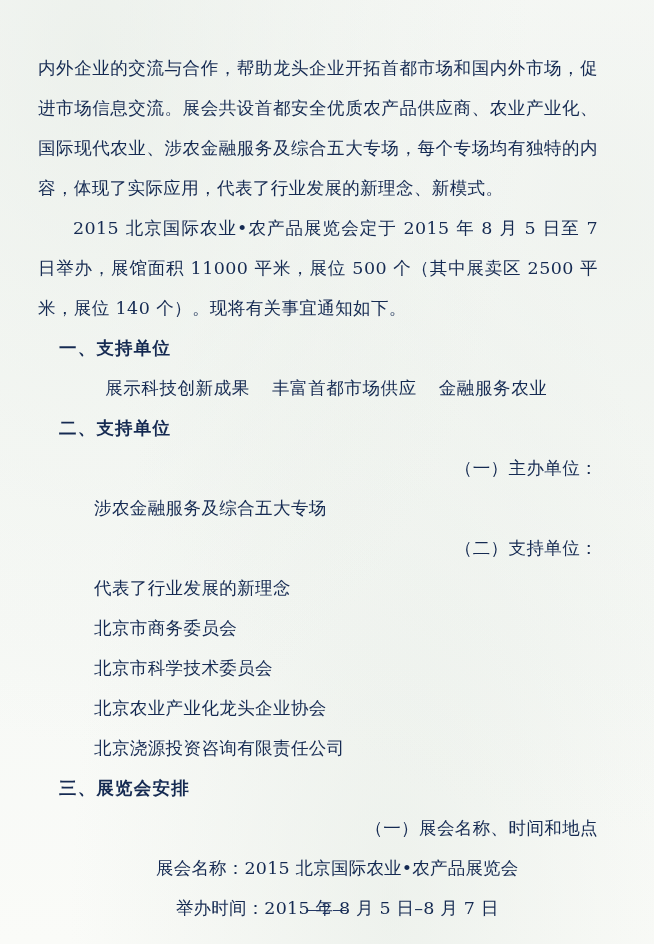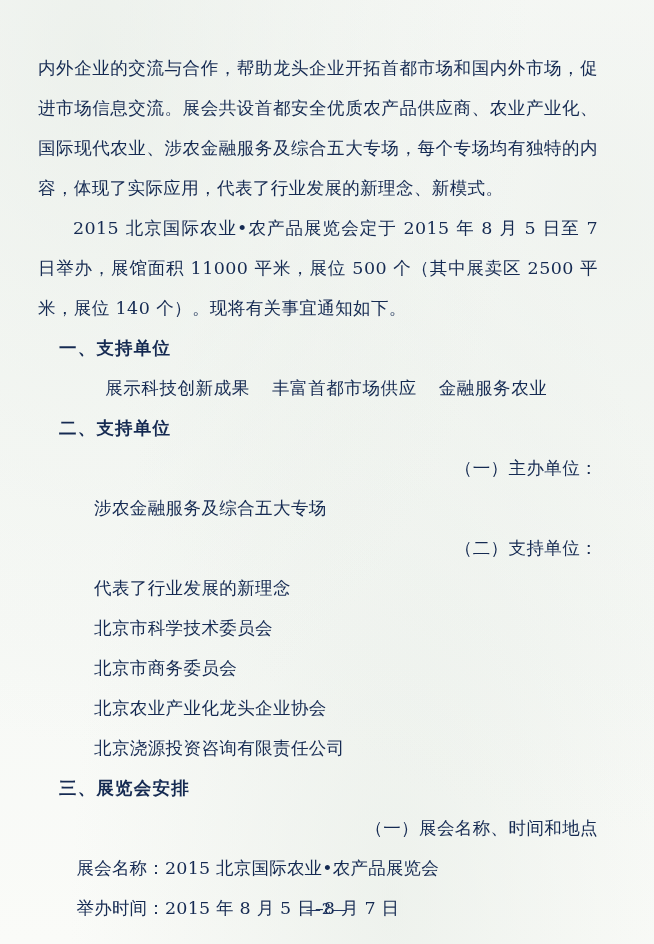--- a/index.html
+++ b/index.html
@@ -56,20 +56,21 @@
   }
   .sub {
     text-indent: 1.1em;
     text-align: right;
   }
   .item {
     text-indent: 3.2em;
   }
   .item-wide {
     text-indent: 2.2em;
+    text-align: center;
   }
   .theme-line {
     text-indent: 2.2em;
     letter-spacing: 0.6px;
     text-align: center;
   }
   .theme-line span {
     margin-right: 22px;
   }
   .tight {
@@ -102,22 +103,22 @@
       <span>展示科技创新成果</span><span>丰富首都市场供应</span><span>金融服务农业</span>
     </p>
 
     <p class="heading">二、支持单位</p>
 
     <p class="sub">（一）主办单位：</p>
     <p class="item">涉农金融服务及综合五大专场</p>
 
     <p class="sub">（二）支持单位：</p>
     <p class="item">代表了行业发展的新理念</p>
+    <p class="item">北京市商务委员会</p>
     <p class="item">北京市科学技术委员会</p>
-    <p class="item">北京市商务委员会</p>
     <p class="item">北京农业产业化龙头企业协会</p>
 
     <p class="item">北京浇源投资咨询有限责任公司</p>
 
     <p class="heading">三、展览会安排</p>
 
     <p class="sub">（一）展会名称、时间和地点</p>
     <p class="item-wide tight">展会名称：2015 北京国际农业•农产品展览会</p>
     <p class="item-wide tight">举办时间：2015 年 8 月 5 日–8 月 7 日</p>
 

